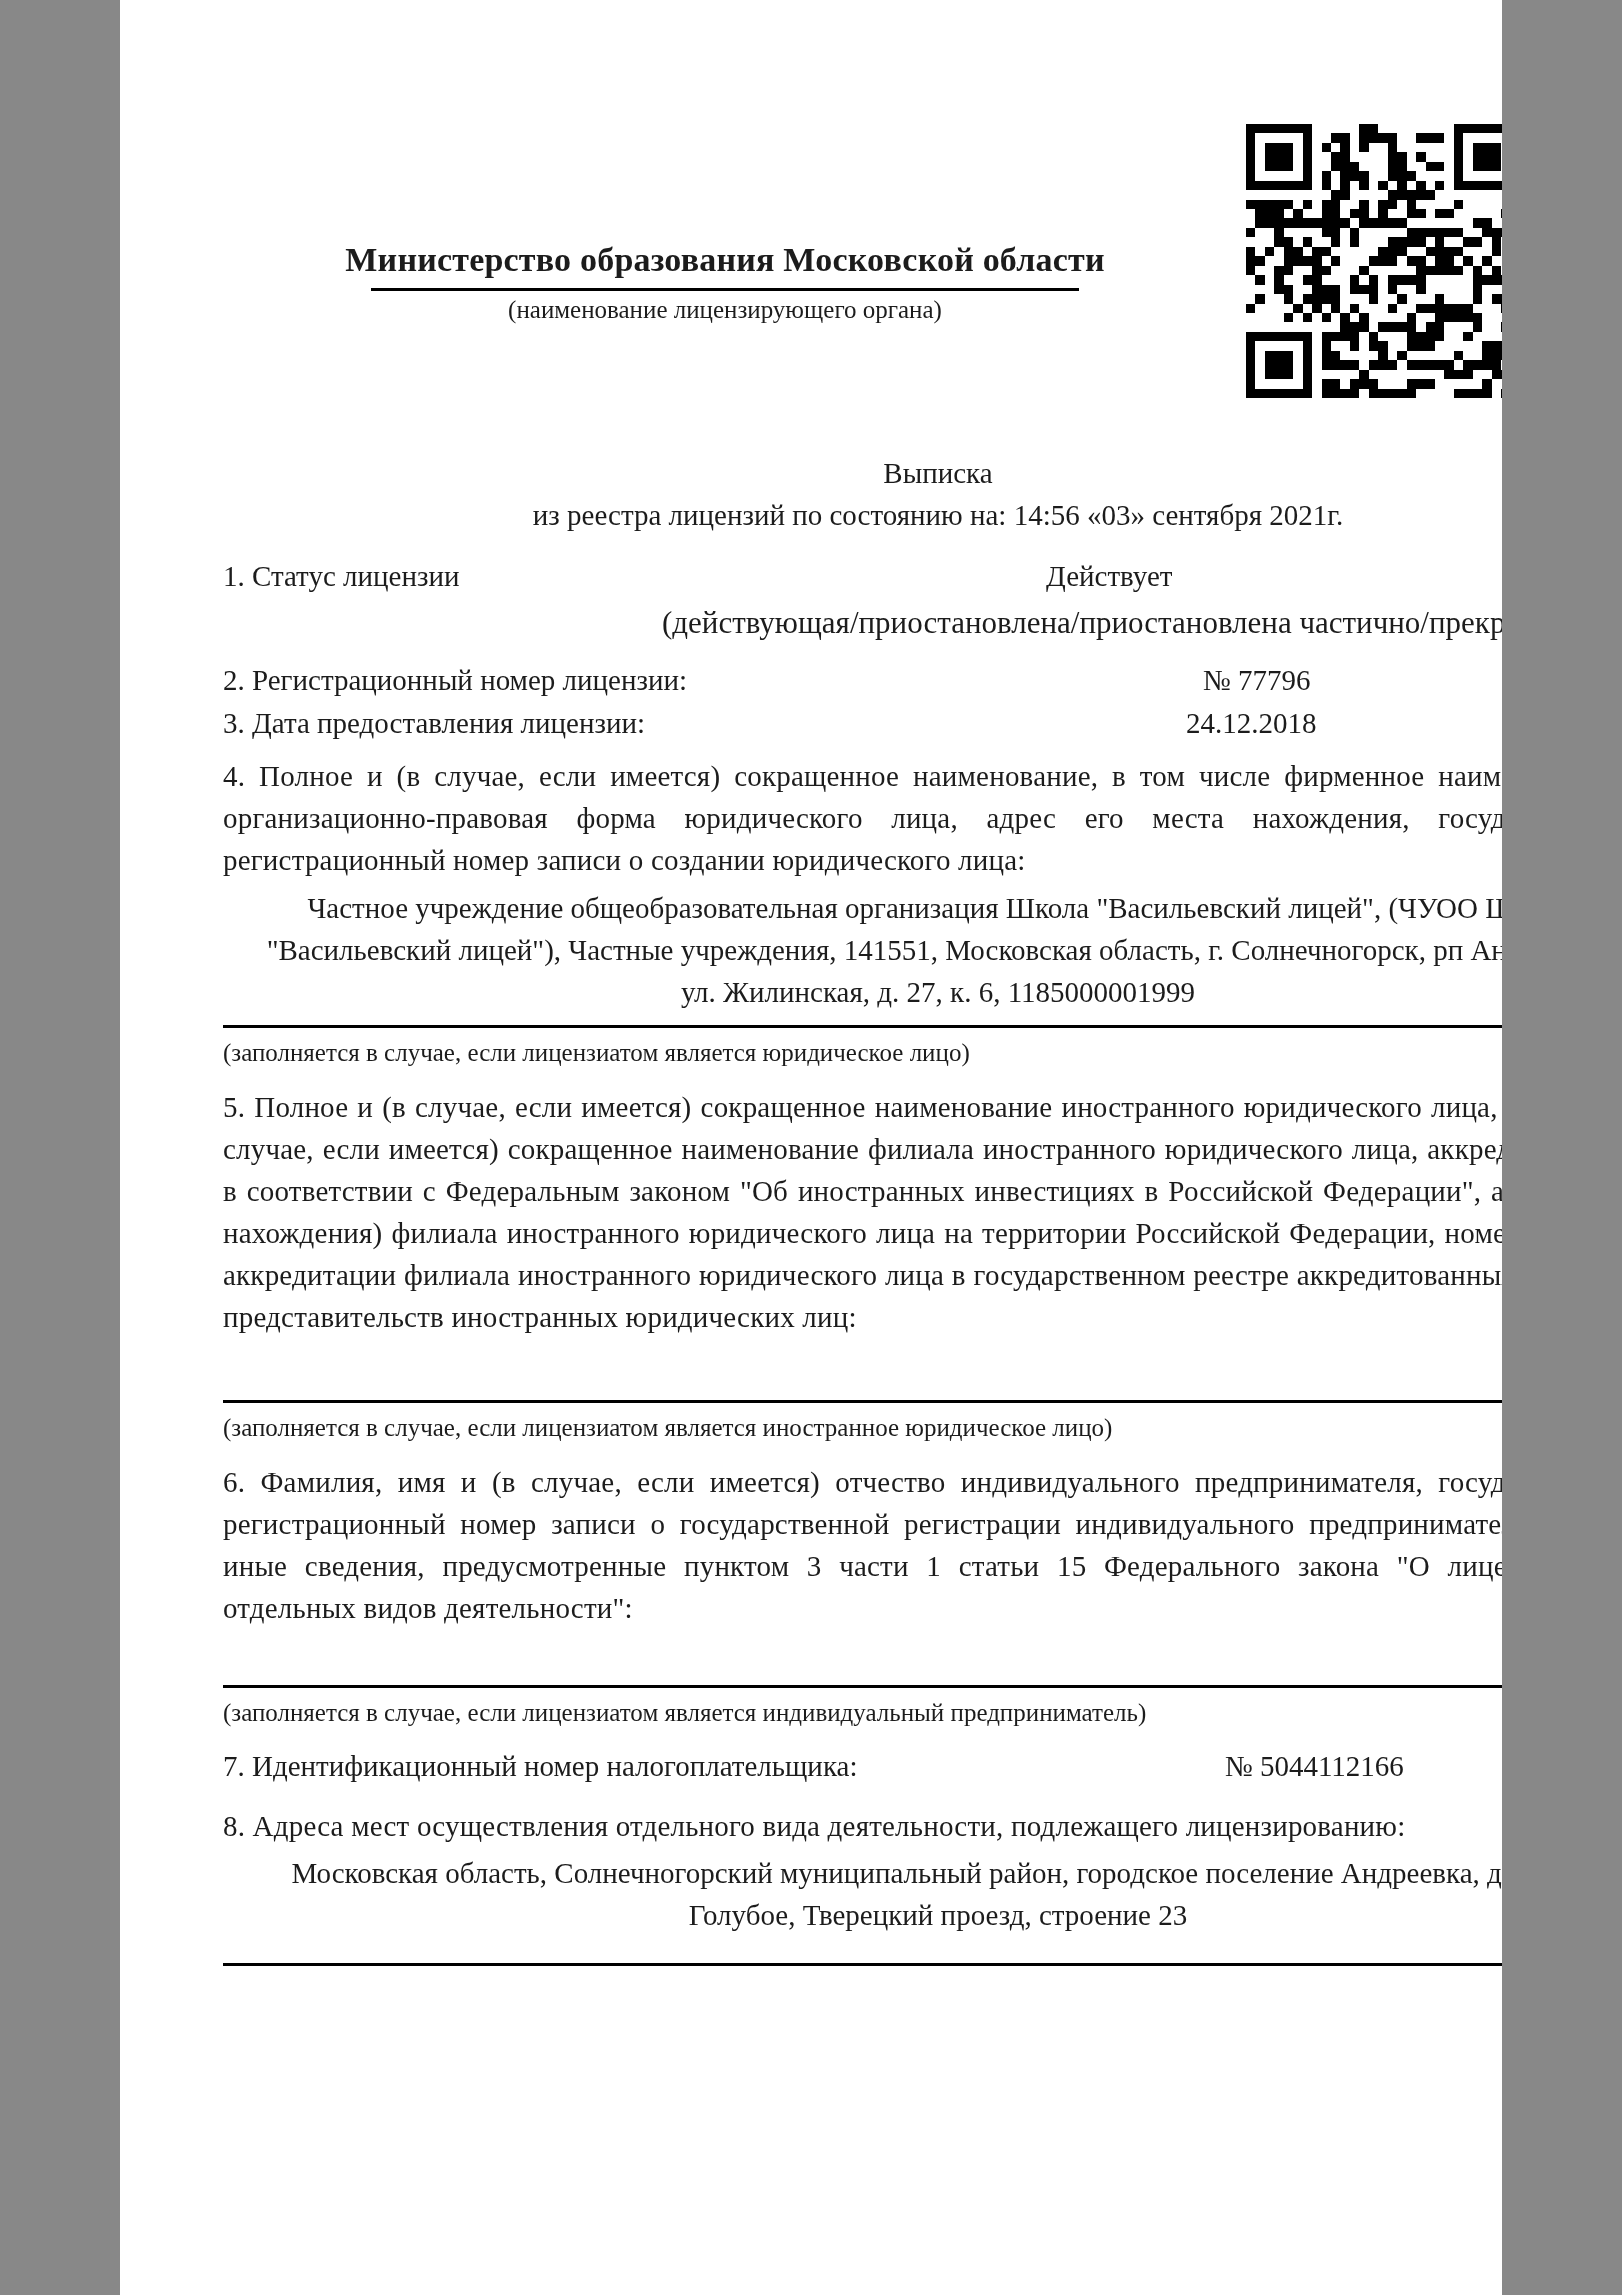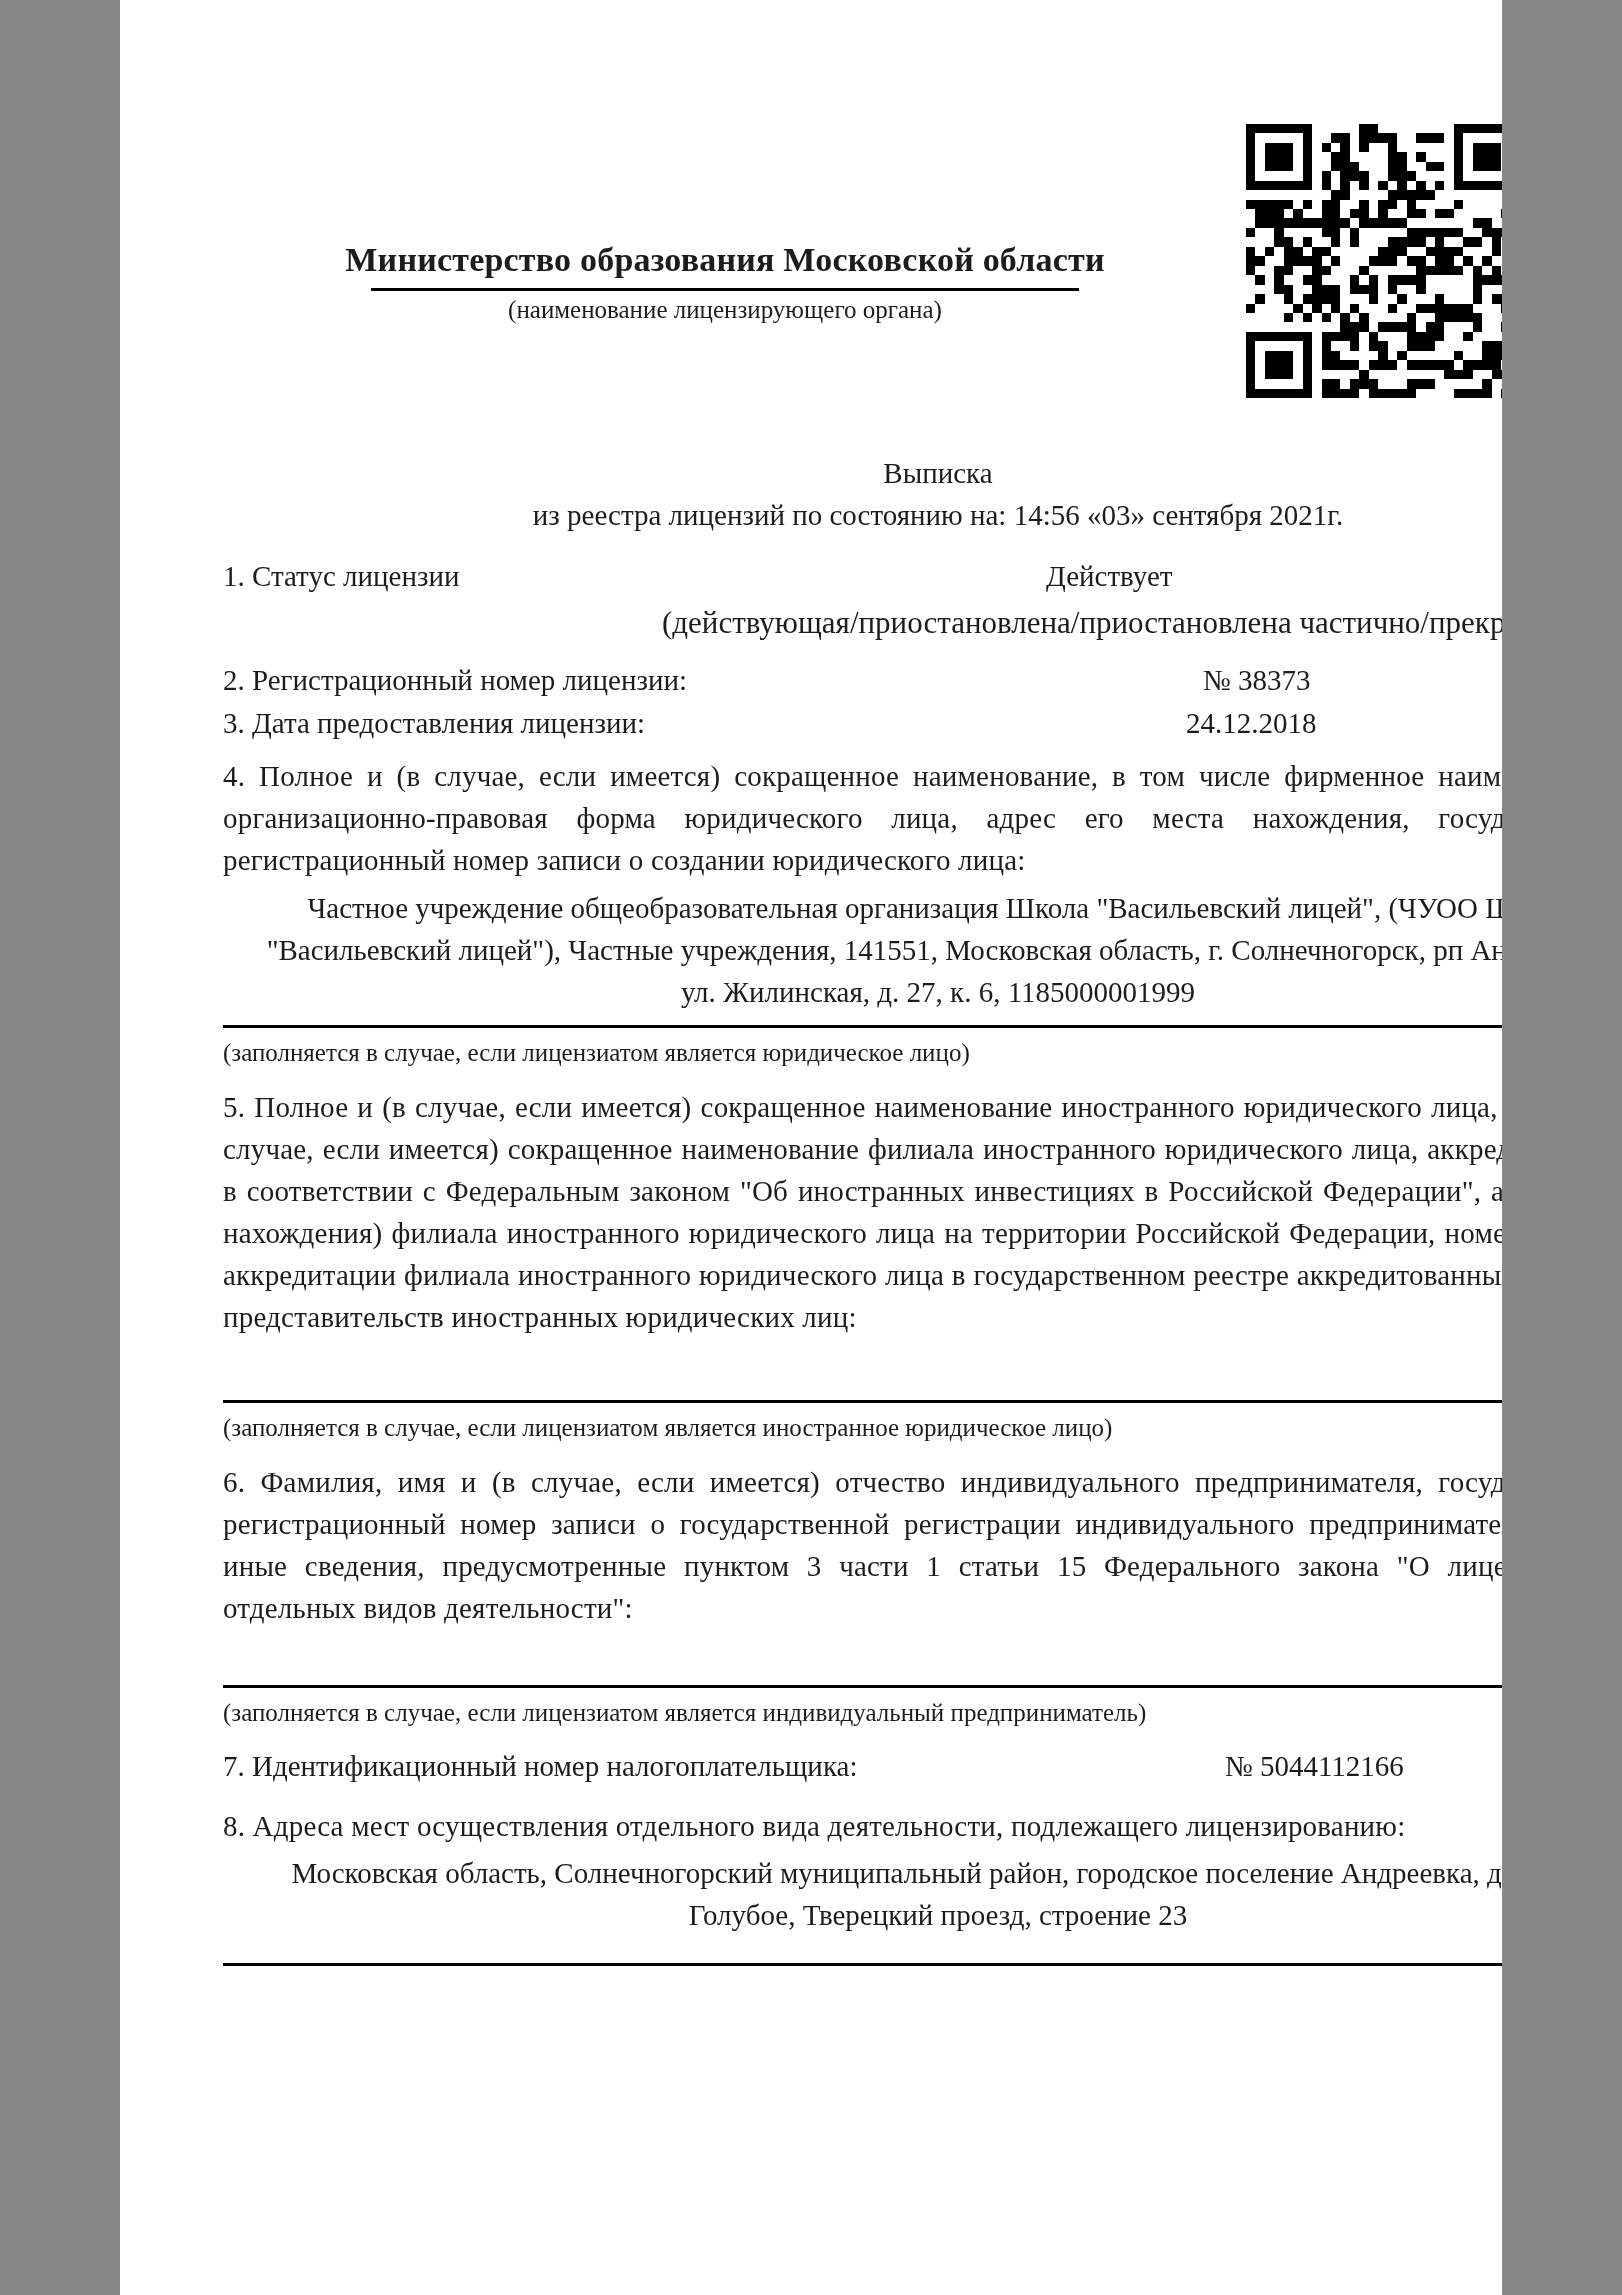--- a/index.html
+++ b/index.html
@@ -543,21 +543,21 @@
     <div class="doc-subtitle">из реестра лицензий по состоянию на: 14:56 «03» сентября 2021г.</div>
 
     <div class="item-row">
       <span>1. Статус лицензии</span>
       <span class="value pos-status">Действует</span>
     </div>
     <div class="caption-right">(действующая/приостановлена/приостановлена частично/прекращена)</div>
 
     <div class="item-row">
       <span>2. Регистрационный номер лицензии:</span>
-      <span class="value pos-regnum">№ 38373</span>
+      <span class="value pos-regnum">№ 77796</span>
     </div>
 
     <div class="item-row" style="margin-top:1px">
       <span>3. Дата предоставления лицензии:</span>
       <span class="value pos-grantdate">24.12.2018</span>
     </div>
 
     <div class="para">4. Полное и (в случае, если имеется) сокращенное наименование, в том числе фирменное наименование, и организационно-правовая форма юридического лица, адрес его места нахождения, государственный регистрационный номер записи о создании юридического лица:</div>
     <div class="centered-value">Частное учреждение общеобразовательная организация Школа "Васильевский лицей", (ЧУОО Школа "Васильевский лицей"), Частные учреждения, 141551, Московская область, г. Солнечногорск, рп Андреевка, ул. Жилинская, д. 27, к. 6, 1185000001999</div>
     <div class="sep"></div>

